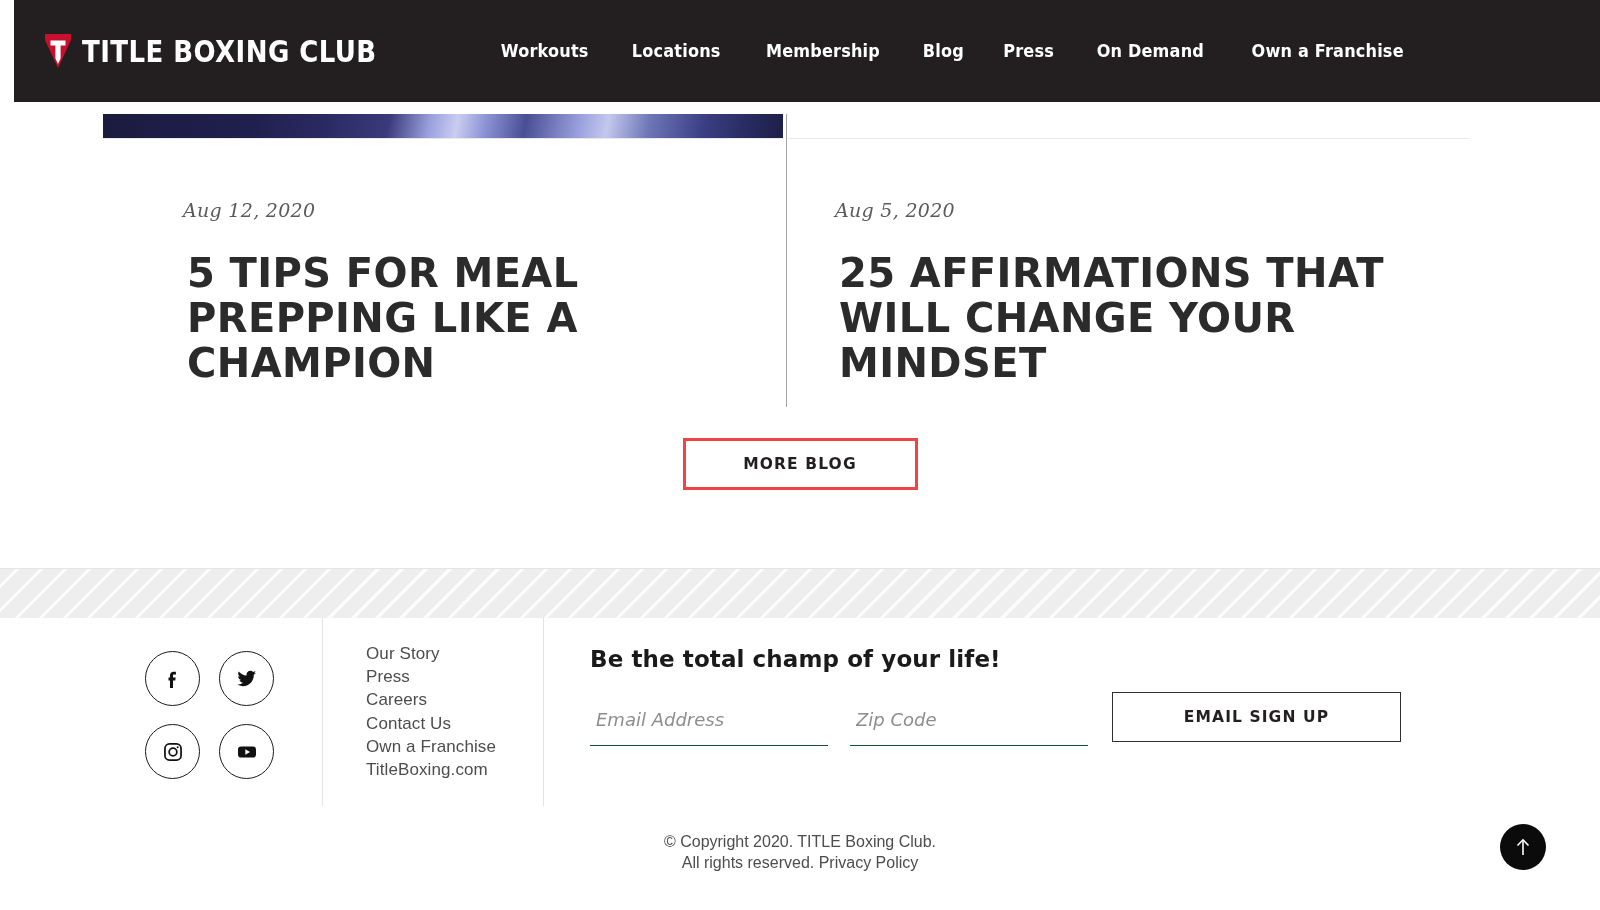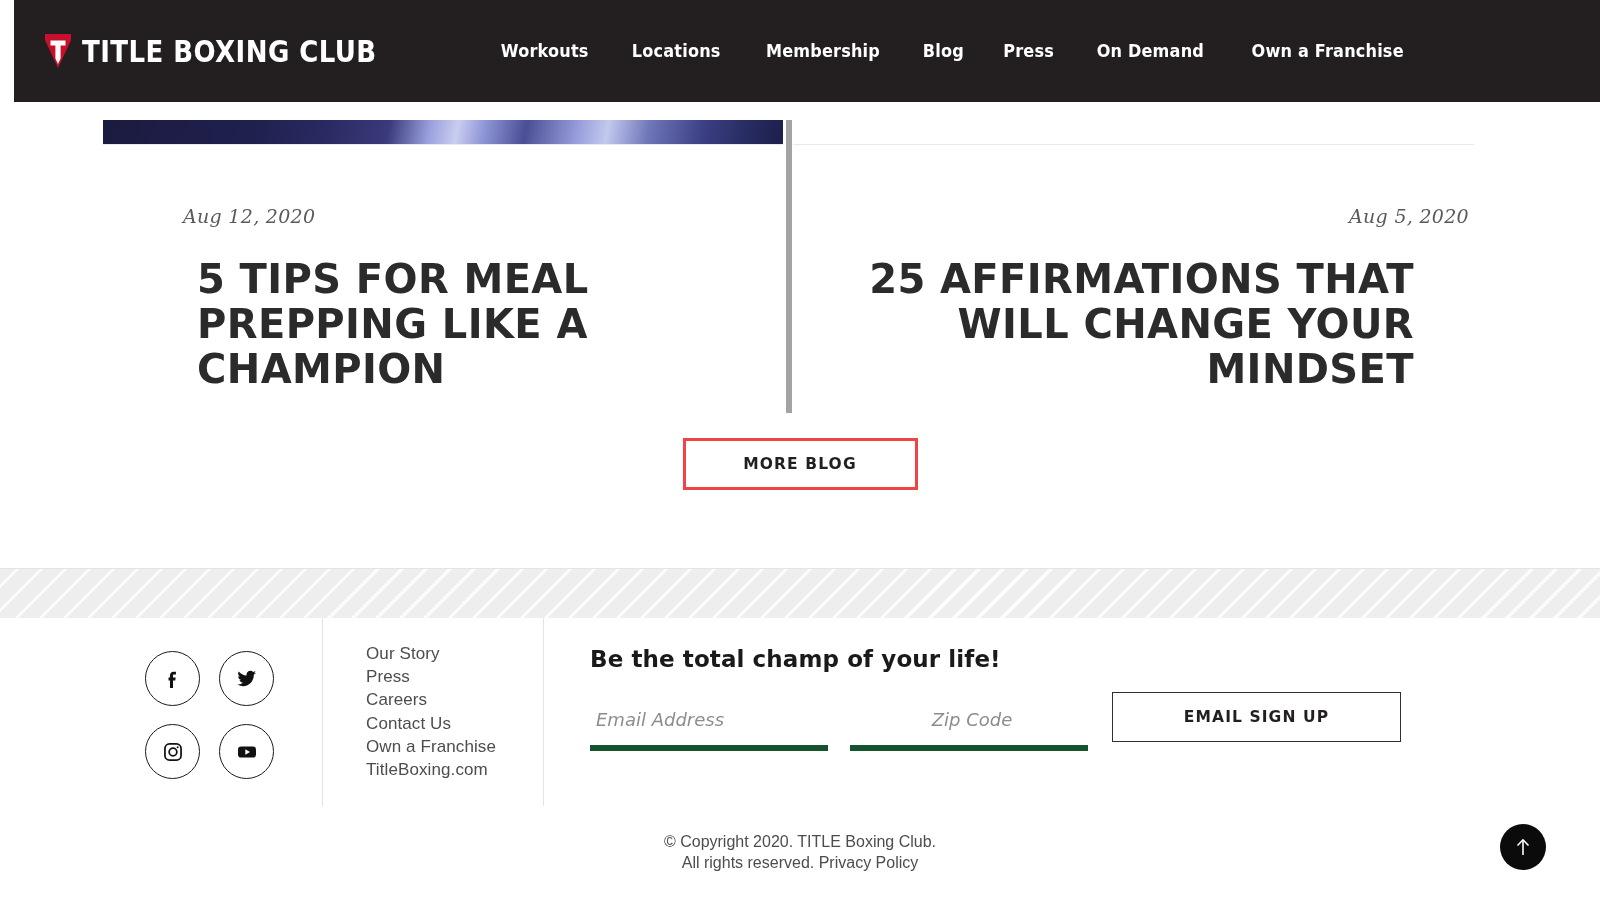--- a/index.html
+++ b/index.html
@@ -74,33 +74,32 @@
   
   .blog-section {
     position: absolute;
     top: 102px; left: 0;
     width: 1600px;
     height: 466px;
     background: #ffffff;
   }
   .cards {
     position: absolute;
-    top: 18px; left: 103px;
+    top: 12px; left: 103px;
     width: 1366px;
     height: 293px;
     display: flex;
   }
   .card {
     width: 683px;
     position: relative;
     box-sizing: border-box;
   }
   .card.right {
-    border-left: 6px solid #a3a3a3;
-    text-align: right;
+    border-left: 1px solid #a3a3a3;
   }
   .card-media {
     height: 24px;
     width: 680px;
     position: relative;
     overflow: hidden;
     border-bottom: 1px solid #e9e9e9;
   }
   .card.left .card-media {
     background: linear-gradient(100deg,
@@ -130,21 +129,21 @@
     margin-bottom: 30px;
   }
   .card-title {
     font-family: "DejaVu Sans", sans-serif;
     font-weight: bold;
     font-size: 40px;
     line-height: 1.13;
     letter-spacing: 0.4px;
     color: #2b2b2b;
     text-transform: uppercase;
-    margin: 14px;
+    margin: 4px;
     max-width: 530px;
     text-decoration: none;
     display: block;
   }
   .card.right .card-title { max-width: 560px; }
 
   .more-blog-wrap {
     position: absolute;
     top: 336px; left: 0;
     width: 1600px;
@@ -256,34 +255,34 @@
     color: #1a1a1a;
     letter-spacing: 0.1px;
     margin: 0 0 32px 0;
   }
   .signup-row {
     display: flex;
     align-items: flex-start;
   }
   .field {
     border: none;
-    border-bottom: 6px solid #14532d;
+    border-bottom: 1px solid #14532d;
     background: transparent;
     outline: none;
     font-family: "DejaVu Sans", sans-serif;
     font-style: italic;
     font-size: 18px;
     color: #555;
     padding: 0 0 11px 6px;
     height: 30px;
     box-sizing: content-box;
   }
   .field::placeholder { color: #8d8d8d; font-style: italic; opacity: 1; }
   .field.email { width: 232px; margin-right: 22px; }
-  .field.zip { width: 232px; margin-right: 24px; text-align: center; }
+  .field.zip { width: 232px; margin-right: 24px; }
   .signup-btn {
     width: 289px;
     height: 50px;
     border: 1px solid #2f2f2f;
     background: #ffffff;
     color: #231f20;
     font-family: "DejaVu Sans", sans-serif;
     font-size: 15.5px;
     font-weight: bold;
     letter-spacing: 1.1px;

